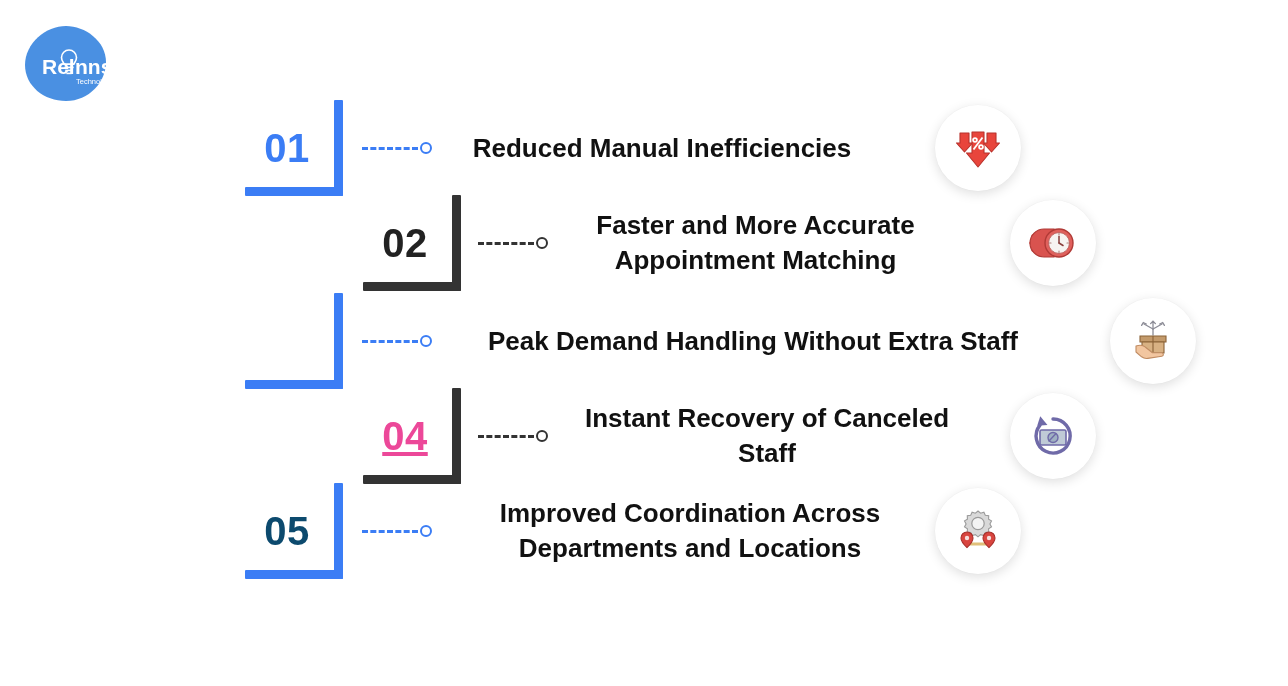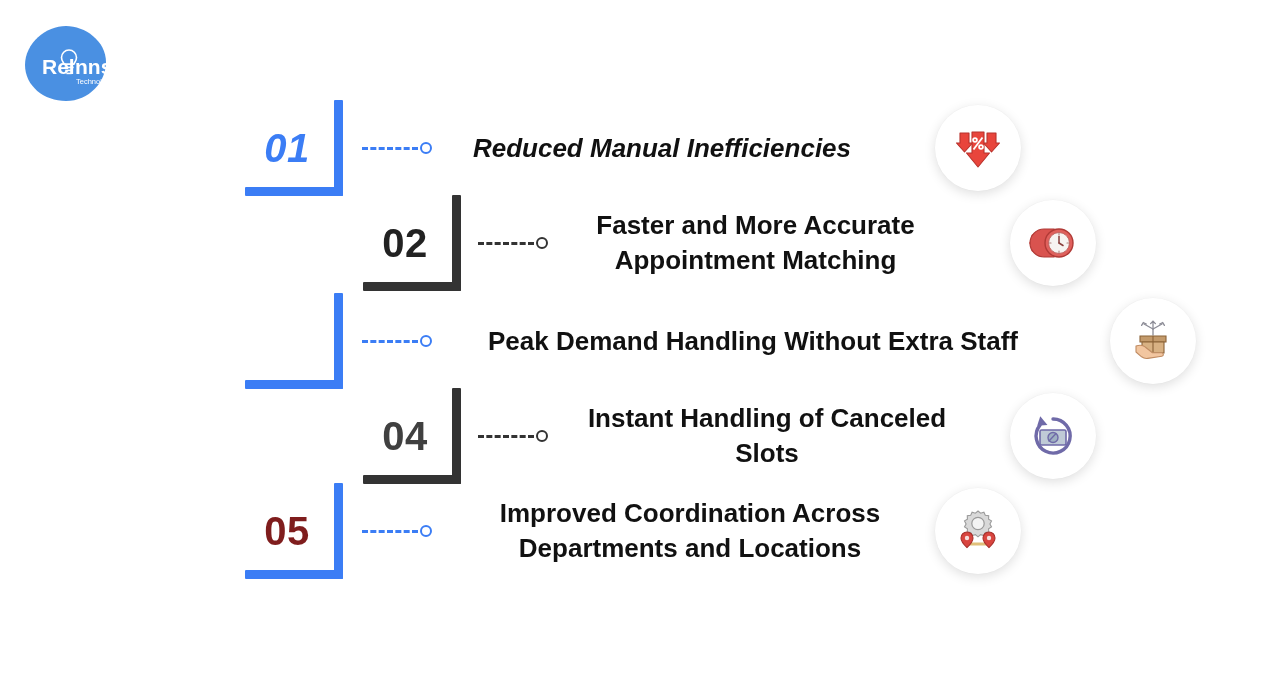--- a/index.html
+++ b/index.html
@@ -136,21 +136,21 @@
     </g>
     <g stroke="#ffffff" stroke-width="1.6" fill="none">
       <path d="M47 26 a7.5 7.5 0 0 1 7.5 7.5 c0 3.2 -2 4.8 -2.6 6.6 l-9.8 0 c-0.6 -1.8 -2.6 -3.4 -2.6 -6.6 A7.5 7.5 0 0 1 47 26 Z"></path>
       <line x1="42.4" y1="43.4" x2="51.6" y2="43.4"></line>
       <line x1="43.2" y1="46.4" x2="50.8" y2="46.4"></line>
       <line x1="44.4" y1="49.4" x2="49.6" y2="49.4"></line>
     </g>
   </svg>
 </div>
 
-<div class="row" style="top:100px;font-style:italic;">
+<div class="row" style="top:100px;">
   <div class="bracket" style="left:245px;">
     <div class="vbar" style="background:#3B7DF5;"></div>
     <div class="hbar" style="background:#3B7DF5;"></div>
   </div>
   <div class="num" style="left:245px; color:#3B7DF5;">01</div>
   <div class="connector" style="left:362px; color:#3B7DF5;">
     <div class="dash"></div>
     <div class="dot"></div>
   </div>
   <div class="label" style="left:462px; width:400px;">Reduced Manual Inefficiencies</div>
@@ -237,45 +237,45 @@
       </svg>
     </span>
   </div>
 </div>
 
 <div class="row" style="top:388px;">
   <div class="bracket" style="left:363px;">
     <div class="vbar" style="background:#333333;"></div>
     <div class="hbar" style="background:#333333;"></div>
   </div>
-  <div class="num" style="left:363px; color:#404040;">04</div>
+  <div class="num" style="left:363px; color:#ec4899;text-decoration:underline;">04</div>
   <div class="connector" style="left:478px; color:#333333;">
     <div class="dash"></div>
     <div class="dot"></div>
   </div>
-  <div class="label" style="left:578px; width:378px;">Instant Handling of Canceled Slots</div>
+  <div class="label" style="left:578px; width:378px;">Instant Recovery of Canceled Staff</div>
   <div class="badge" style="left:1010px;">
     <span>
       <svg width="50" height="50" viewBox="0 0 50 50" xmlns="http://www.w3.org/2000/svg">
         <path d="M25 8 A17 17 0 1 1 12 14.2" fill="none" stroke="#6F6AA8" stroke-width="3.4" stroke-linecap="round"></path>
         <path d="M10.5 6.5 L10.5 16.5 L20 12.5 Z" fill="#6F6AA8" transform="rotate(18 15 11.5)"></path>
         <rect x="12" y="19" width="26" height="15" rx="1.5" fill="#BFCAD6" stroke="#6F6AA8" stroke-width="1.6"></rect>
         <circle cx="25" cy="26.5" r="5" fill="#9FB0C2" stroke="#6F6AA8" stroke-width="1.4"></circle>
         <line x1="21" y1="30" x2="28" y2="22.5" stroke="#6F6AA8" stroke-width="1.4" stroke-linecap="round"></line>
       </svg>
     </span>
   </div>
 </div>
 
 <div class="row" style="top:483px;">
   <div class="bracket" style="left:245px;">
     <div class="vbar" style="background:#3B7DF5;"></div>
     <div class="hbar" style="background:#3B7DF5;"></div>
   </div>
-  <div class="num" style="left:245px; color:#7f1d1d;">05</div>
+  <div class="num" style="left:245px; color:#0c4a6e;">05</div>
   <div class="connector" style="left:362px; color:#3B7DF5;">
     <div class="dash"></div>
     <div class="dot"></div>
   </div>
   <div class="label" style="left:470px; width:440px;">Improved Coordination Across Departments and Locations</div>
   <div class="badge" style="left:935px;">
     <span>
       <svg width="50" height="50" viewBox="0 0 50 50" xmlns="http://www.w3.org/2000/svg">
         <g fill="#D9D9D9" stroke="#9A9A9A" stroke-width="1.1">
           <path d="M25 5 l2.6 2.2 3.3 -1 1.4 3.1 3.4 0.4 -0.1 3.4 2.9 1.8 -1.6 3 1.6 3 -2.9 1.8 0.1 3.4 -3.4 0.4 -1.4 3.1 -3.3 -1 -2.6 2.2 -2.6 -2.2 -3.3 1 -1.4 -3.1 -3.4 -0.4 0.1 -3.4 -2.9 -1.8 1.6 -3 -1.6 -3 2.9 -1.8 -0.1 -3.4 3.4 -0.4 1.4 -3.1 3.3 1 Z"></path>

